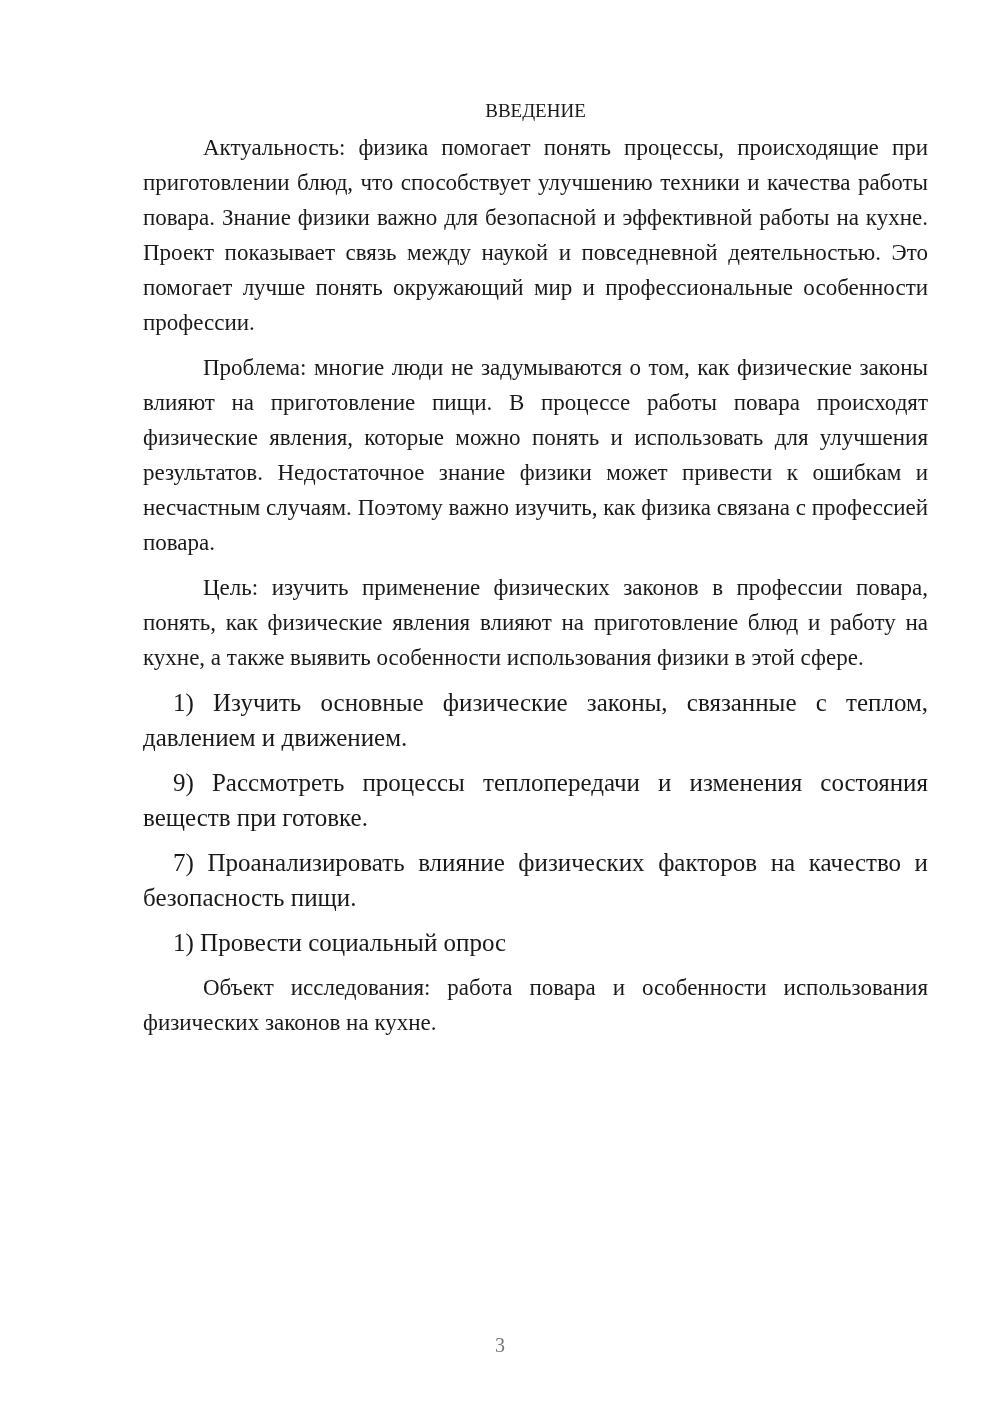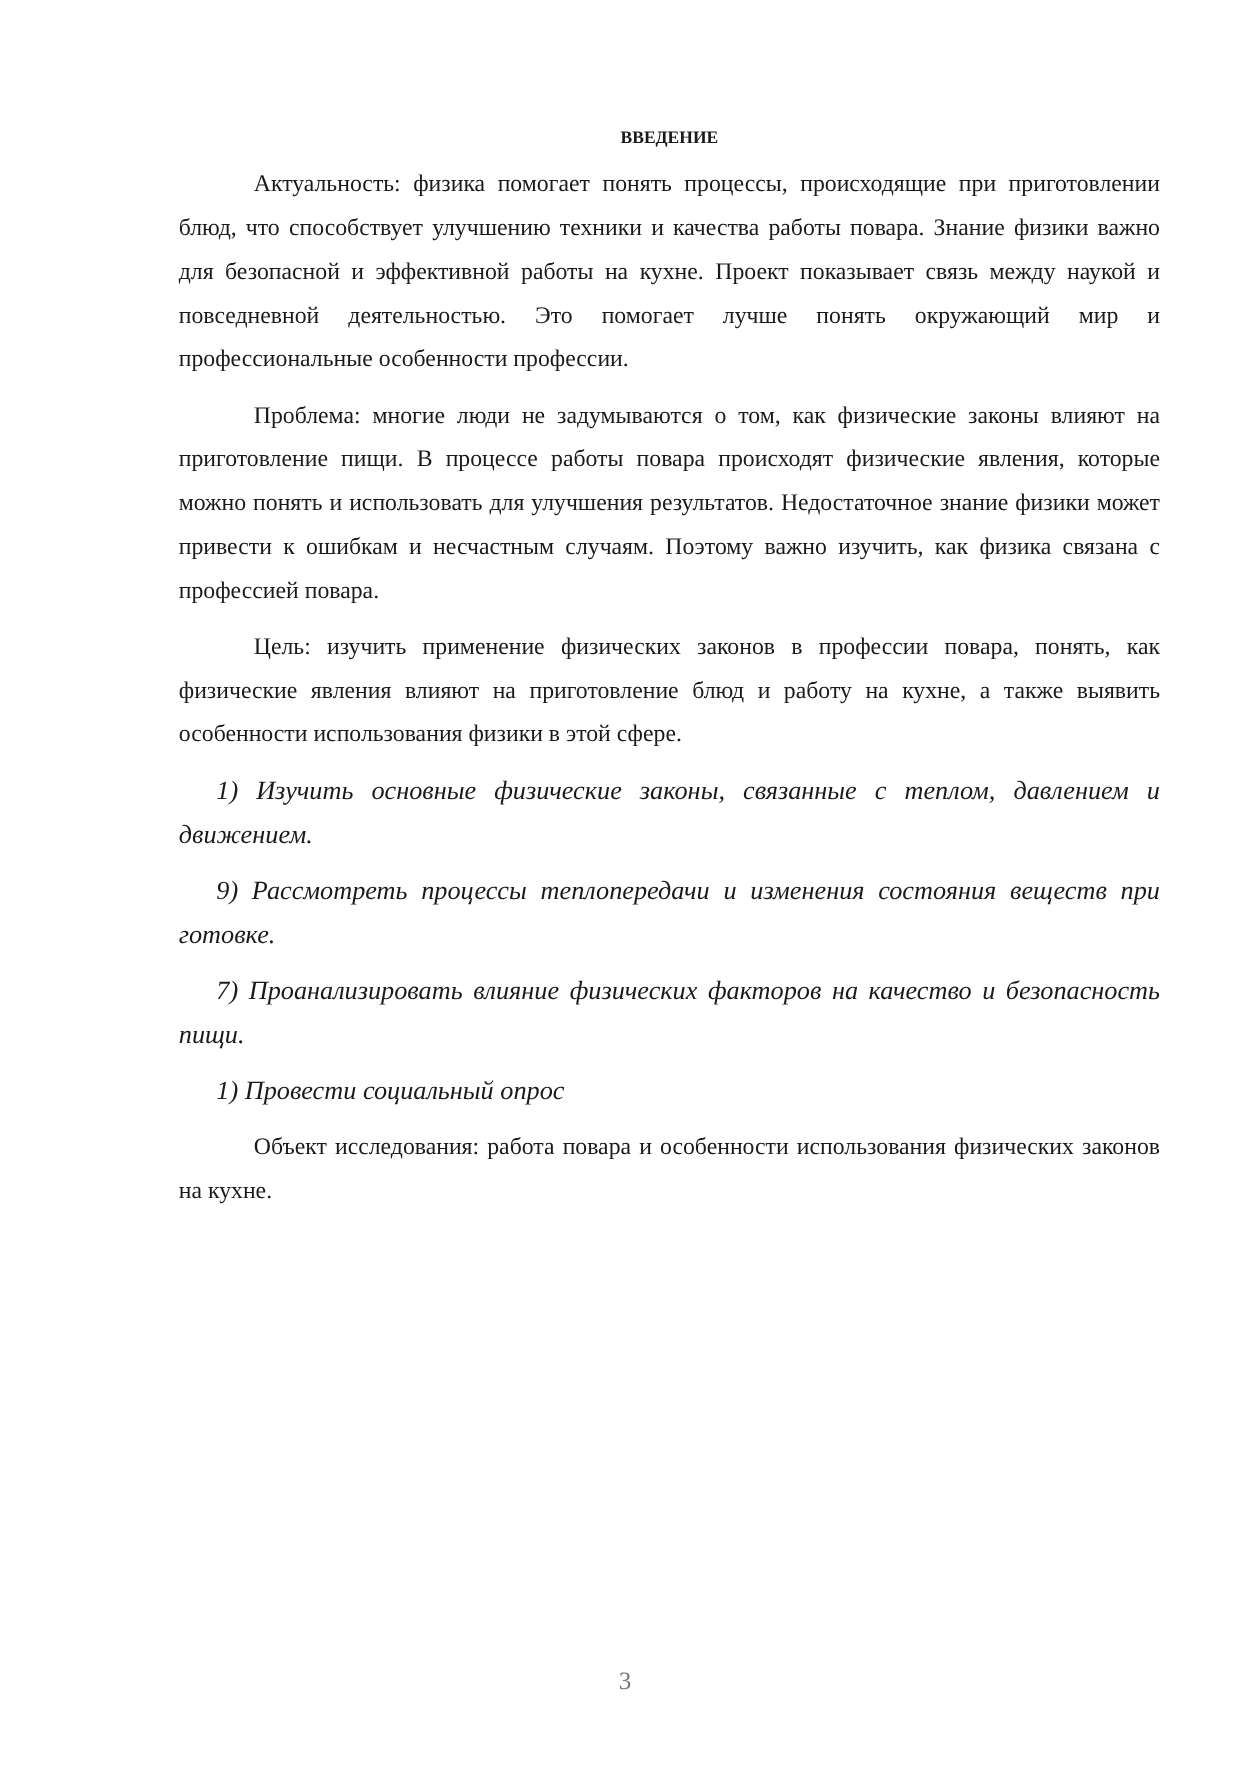--- a/index.html
+++ b/index.html
@@ -16,39 +16,38 @@
       color: #1a1a1a;
     }
     .page {
       position: absolute;
       left: 143px;
       top: 96px;
       width: 785px;
     }
     .title {
       text-align: center;
-      font-weight: bold;
-      font-size: 14px;
+      font-weight: normal;
+      font-size: 19px;
       line-height: 30px;
       margin: 0 0 4px 0;
     }
     .para {
-      font-size: 19px;
+      font-size: 23px;
       line-height: 35px;
       text-align: justify;
       text-indent: 60px;
       margin: 0 0 10px 0;
     }
     .task {
-      font-size: 21px;
+      font-size: 25px;
       line-height: 35px;
       text-align: justify;
       text-indent: 30px;
       margin: 0 0 10px 0;
-      font-style: italic;
     }
     .page-number {
       position: absolute;
       left: 0;
       width: 1000px;
       top: 1334px;
       text-align: center;
       font-size: 20px;
       color: #777777;
     }

